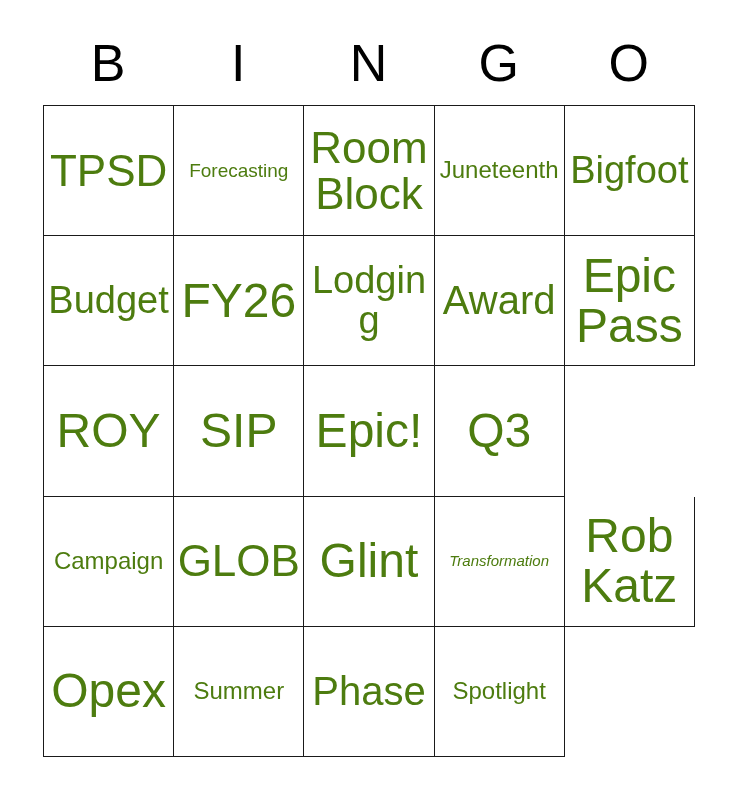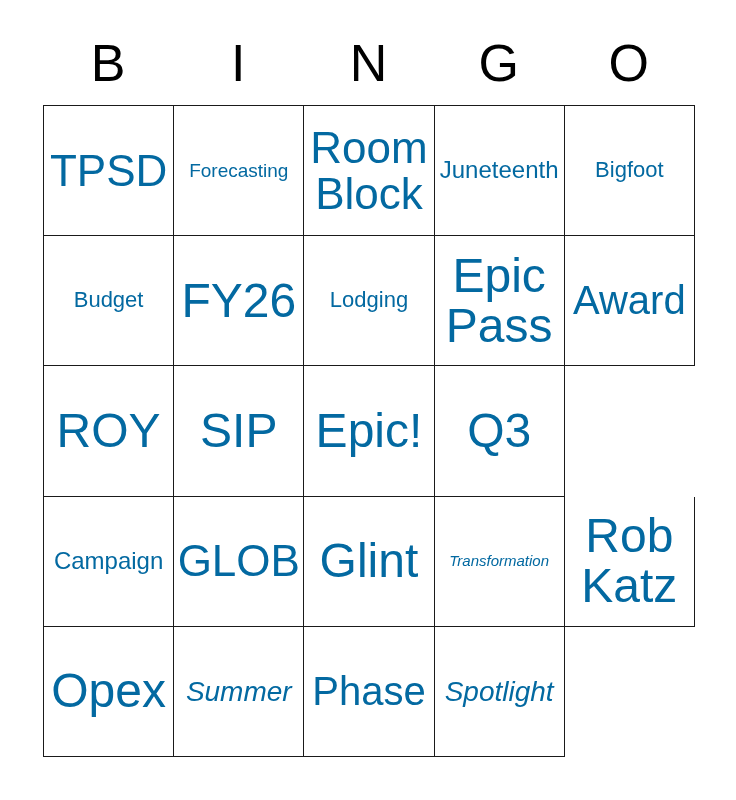--- a/index.html
+++ b/index.html
@@ -58,29 +58,29 @@
     justify-content: center;
     background: #ffffff;
     overflow: hidden;
     padding: 0 2px;
   }
   .cell-text {
     display: block;
     width: 100%;
     text-align: center;
     line-height: 1.04;
-    color: #0369a1;
+    color: #4d7c0f;
     word-wrap: break-word;
   }
   
   .fs-xxl { font-size: 48px; }
   .fs-xl  { font-size: 44px; }
   .fs-l   { font-size: 40px; }
-  .fs-m   { font-size: 22px; }
-  .fs-s   { font-size: 28px; font-style: italic; }
+  .fs-m   { font-size: 38px; }
+  .fs-s   { font-size: 24px; }
   .fs-xs  { font-size: 24px; }
   .fs-xxs { font-size: 19px; }
   .fs-tiny{ font-size: 15px; font-style: italic; }
 </style>
 </head>
 <body>
 
 <div id="bingo-card">
 
   <div id="header-row">
@@ -115,24 +115,24 @@
       <div class="cell">
           <span class="cell-text fs-m">Budget</span>
         </div>
       <div class="cell">
           <span class="cell-text fs-xxl">FY26</span>
         </div>
       <div class="cell">
           <span class="cell-text fs-m">Lodging</span>
         </div>
       <div class="cell">
-          <span class="cell-text fs-xxl">Epic Pass</span>
+          <span class="cell-text fs-l">Award</span>
         </div>
       <div class="cell">
-          <span class="cell-text fs-l">Award</span>
+          <span class="cell-text fs-xxl">Epic Pass</span>
         </div>
     </div>
 
     <div class="grid-row">
       <div class="cell">
           <span class="cell-text fs-xxl">ROY</span>
         </div>
       <div class="cell">
           <span class="cell-text fs-xxl">SIP</span>
         </div>

